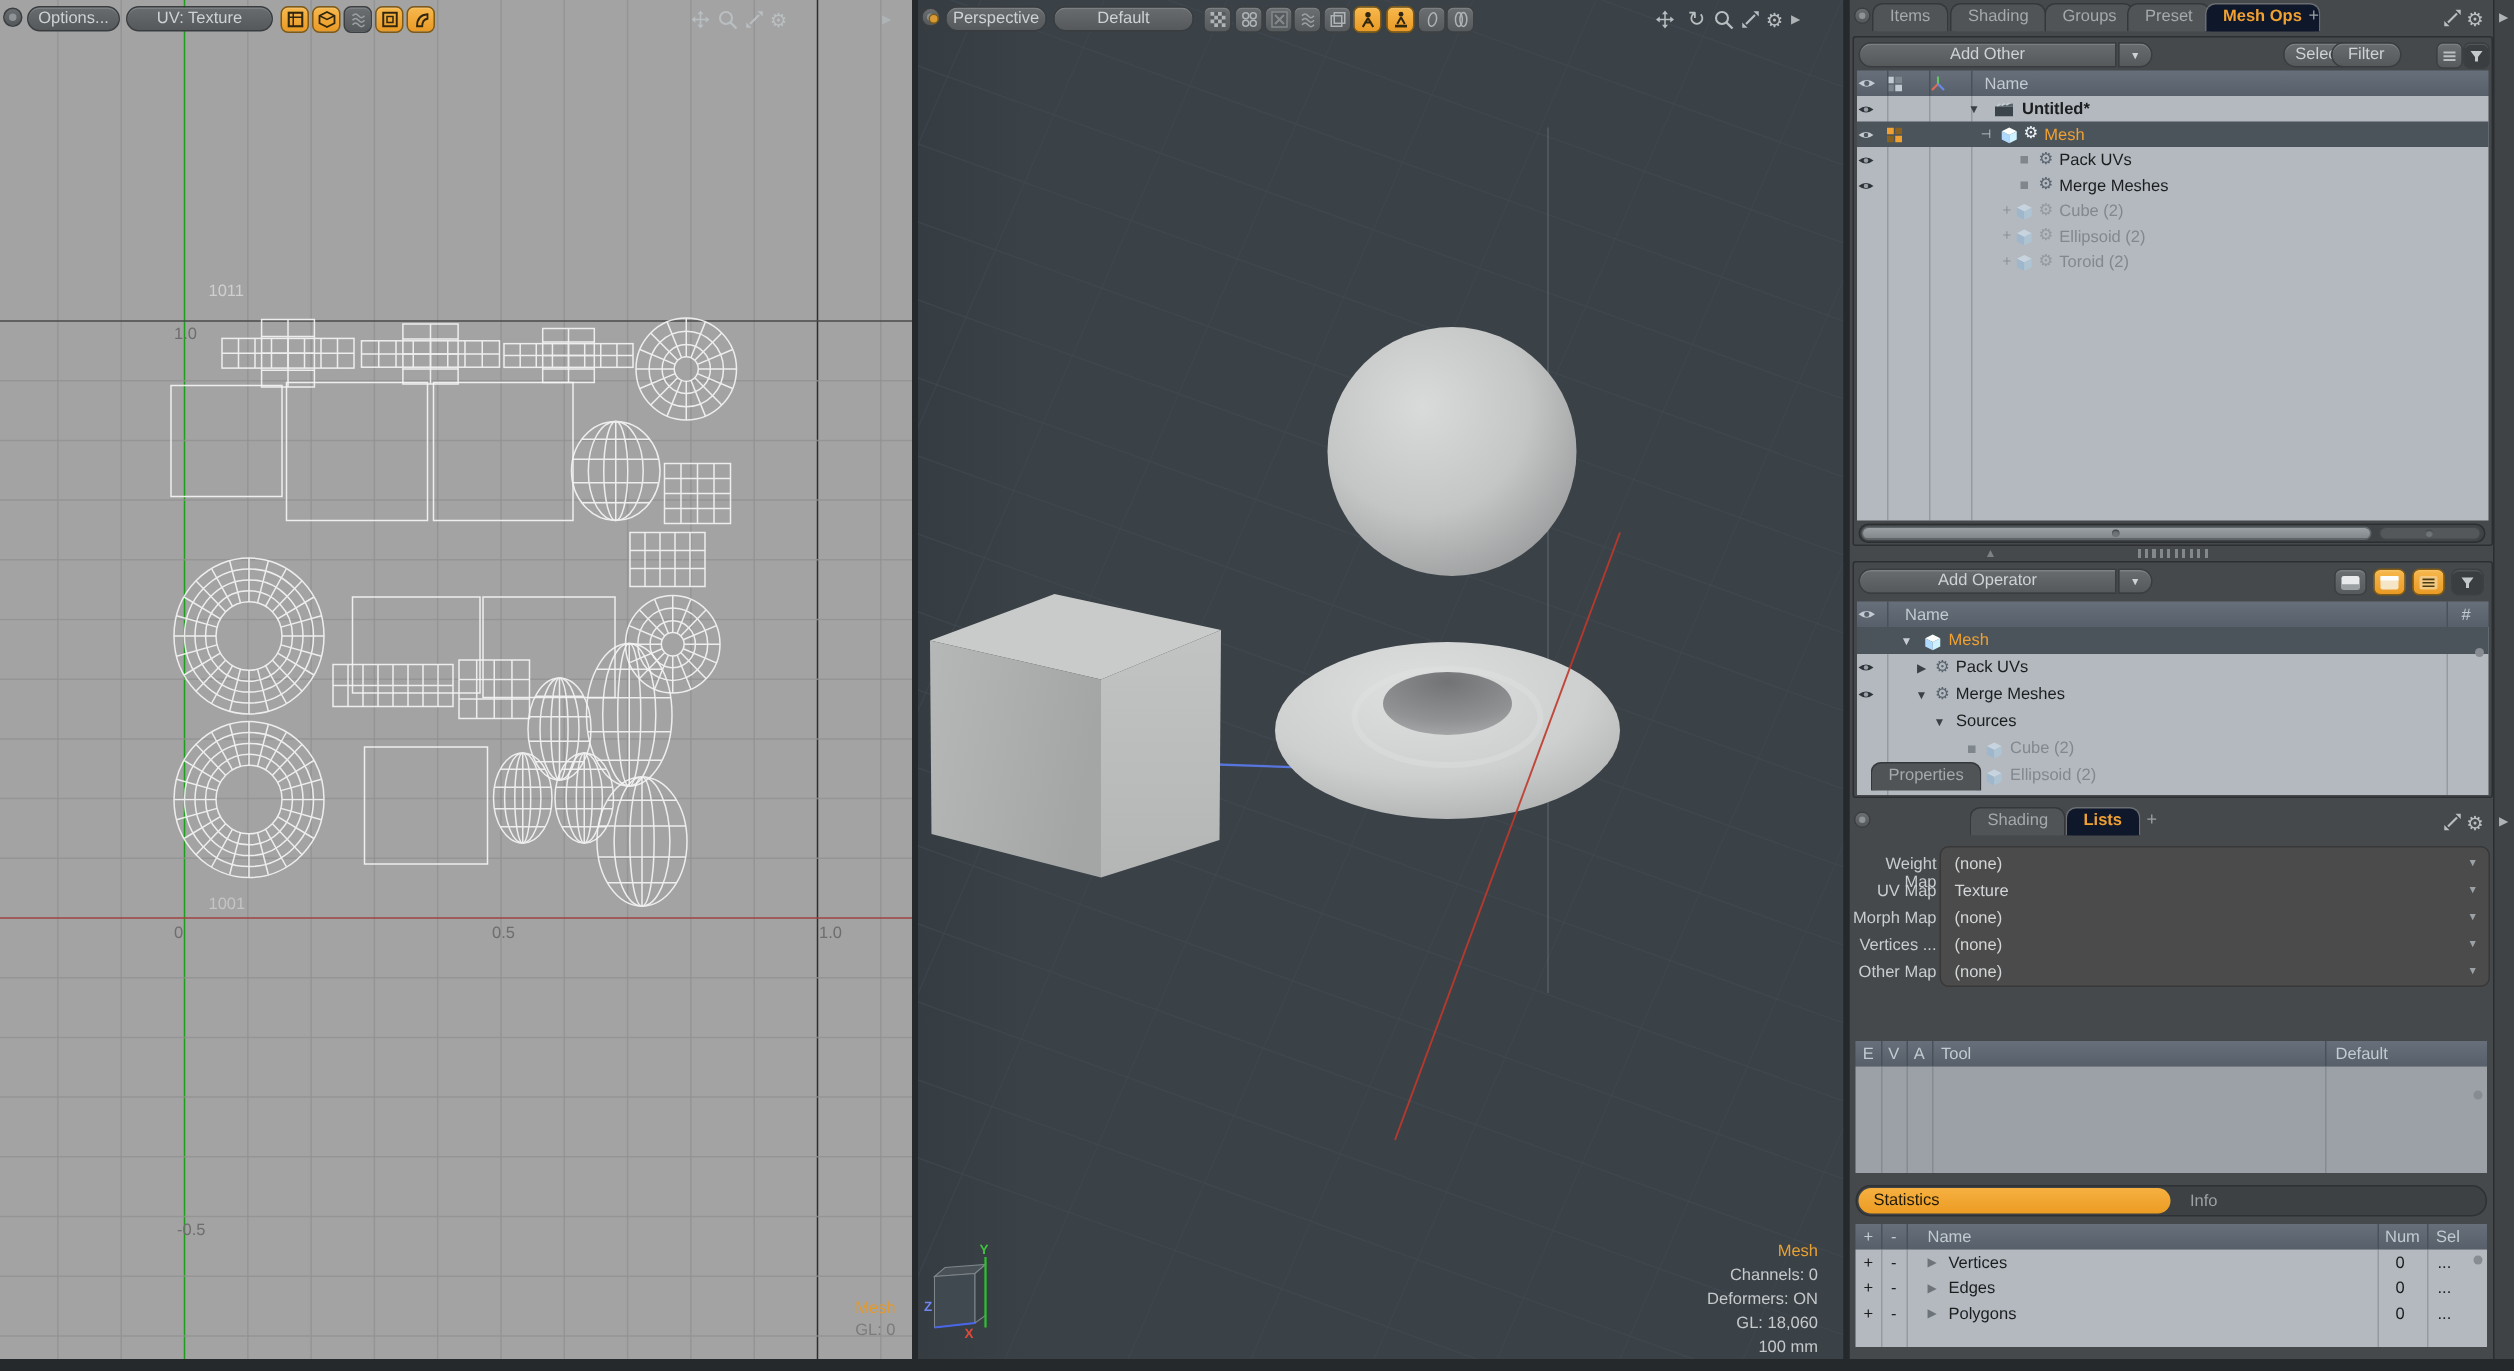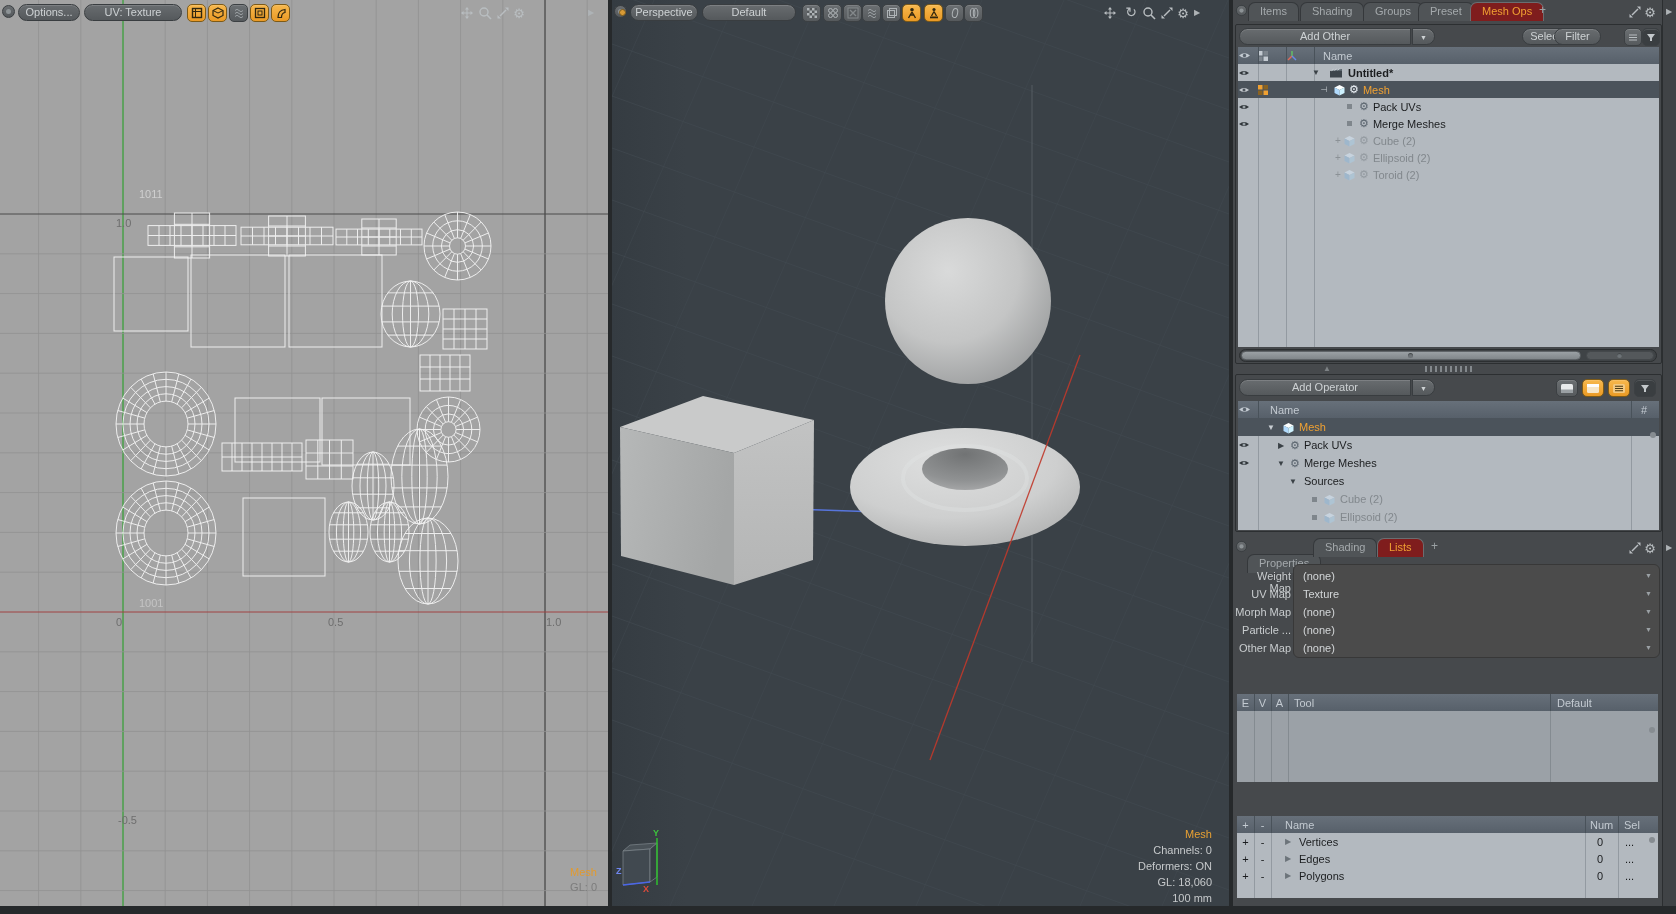--- a/index.html
+++ b/index.html
@@ -48,21 +48,21 @@
   
   #right-panel { position:absolute; left:1233px; top:0; width:429px; height:906px; background:#46494c; }
   #right-strip { position:absolute; left:1662px; top:0; width:14px; height:906px; background:#404346; border-left:1px solid #2b2e30; }
   #sep1 { position:absolute; left:608px; top:0; width:4px; height:906px; background:#26292b; }
   #sep2 { position:absolute; left:1229px; top:0; width:4px; height:906px; background:#26292b; }
   #bottom-strip { position:absolute; left:0; top:906px; width:1676px; height:8px; background:#26292b; }
 
   .tab { position:absolute; top:2px; height:19px; line-height:17px; padding:0 11px;
     border-radius:7px 7px 0 0; background:#505457; border:1px solid #35383b; border-bottom:none;
     color:#a4a9ac; font-size:11px; }
-  .tab.active { background:#7f1d1d; color:#f0a132; border-color:#6a6e71; }
+  .tab.active { background:#0f172a; color:#f0a132; border-color:#6a6e71;font-weight:bold; }
   .tab.plus { padding:0 6px; background:transparent; border:none; color:#9aa0a3; font-size:12px; }
 
   .panel-box { position:absolute; left:2px; width:427px; background:#46494c; border:1px solid #2c2f31; border-radius:2px; }
   .list-header { position:absolute; left:2px; right:2px; height:17px;
     background:linear-gradient(#67707a,#57606a); color:#c3cad1; display:flex; align-items:center; }
   .list-body { position:absolute; left:2px; right:2px; background:#b3b9bf; }
   .lrow { position:relative; height:17px; display:flex; align-items:center; color:#1b1d1f; }
   .lrow.sel { background:#4b535b; color:#f0a132; }
   .lrow.dim { color:#82888d; }
   .col-line { position:absolute; top:0; bottom:0; width:1px; background:rgba(90,98,106,.35); }
@@ -1010,21 +1010,21 @@
               </svg>
             </span>
           <span class="sp" style="width:4px"></span>
           <span>Ellipsoid (2)</span>
         </div>
         <div style="position:absolute;right:3px;top:14px;width:6px;height:6px;border-radius:50%;background:#868c91"></div>
       </div>
     </div>
 
     <div class="corner-btn" style="left:2px;top:540px;transform:scale(.85)"></div>
-    <span class="tab" style="left:14px;top:554px">Properties</span>
+    <span class="tab" style="left:14px;top:508px">Properties</span>
     <span class="tab" style="left:80px;top:538px">Shading</span>
     <span class="tab active" style="left:144px;top:538px">Lists</span>
     <span class="tab plus" style="left:192px;top:538px">+</span>
     <div class="ghost-icon" style="left:393px;top:539px">
       <svg width="14" height="14">
           <line x1="4" y1="10" x2="10" y2="4" stroke="#b9bec1" stroke-width="1.4"></line>
           <path d="M9 1.5 L12.5 1.5 L12.5 5 Z M5 12.5 L1.5 12.5 L1.5 9 Z" fill="#b9bec1"></path>
         </svg>
     </div>
     <div class="ghost-icon" style="left:408px;top:539px">
@@ -1039,21 +1039,21 @@
       <span class="dd-arrow" style="right:10px;top:10px">▼</span>
 
       <span class="form-label" style="left:0;top:26px">UV Map</span>
       <span class="form-value" style="left:68px;top:26px">Texture</span>
       <span class="dd-arrow" style="right:10px;top:28px">▼</span>
 
       <span class="form-label" style="left:0;top:44px">Morph Map</span>
       <span class="form-value" style="left:68px;top:44px">(none)</span>
       <span class="dd-arrow" style="right:10px;top:46px">▼</span>
 
-      <span class="form-label" style="left:0;top:62px">Particle ...</span>
+      <span class="form-label" style="left:0;top:62px">Vertices ...</span>
       <span class="form-value" style="left:68px;top:62px">(none)</span>
       <span class="dd-arrow" style="right:10px;top:64px">▼</span>
 
       <span class="form-label" style="left:0;top:80px">Other Map</span>
       <span class="form-value" style="left:68px;top:80px">(none)</span>
       <span class="dd-arrow" style="right:10px;top:82px">▼</span>
     </div>
 
     <div class="list-header" style="left:4px;right:4px;top:694px">
       <span style="width:17px;text-align:center">E</span>
@@ -1067,20 +1067,24 @@
       <span style="width:108px;padding-left:7px">Default</span>
     </div>
     <div class="list-body" style="left:4px;right:4px;top:711px;height:71px;background:#9ba1a7">
       <div class="col-line" style="left:17px"></div>
       <div class="col-line" style="left:34px"></div>
       <div class="col-line" style="left:51px"></div>
       <div class="col-line" style="left:313px"></div>
       <div style="position:absolute;right:3px;top:16px;width:6px;height:6px;border-radius:50%;background:#868c91"></div>
     </div>
 
+    <div class="tabstrip" style="top:790px">
+      <div class="on">Statistics</div>
+      <div class="off">Info</div>
+    </div>
     <div class="list-header" style="left:4px;right:4px;top:816px">
       <span style="width:17px;text-align:center">+</span>
       <div class="hd-line" style="left:17px"></div>
       <span style="width:17px;text-align:center">-</span>
       <div class="hd-line" style="left:34px"></div>
       <span style="flex:1;padding-left:14px">Name</span>
       <div class="hd-line" style="left:348px"></div>
       <span style="width:33px;padding-left:5px">Num</span>
       <div class="hd-line" style="left:381px"></div>
       <span style="width:40px;padding-left:6px">Sel</span>

